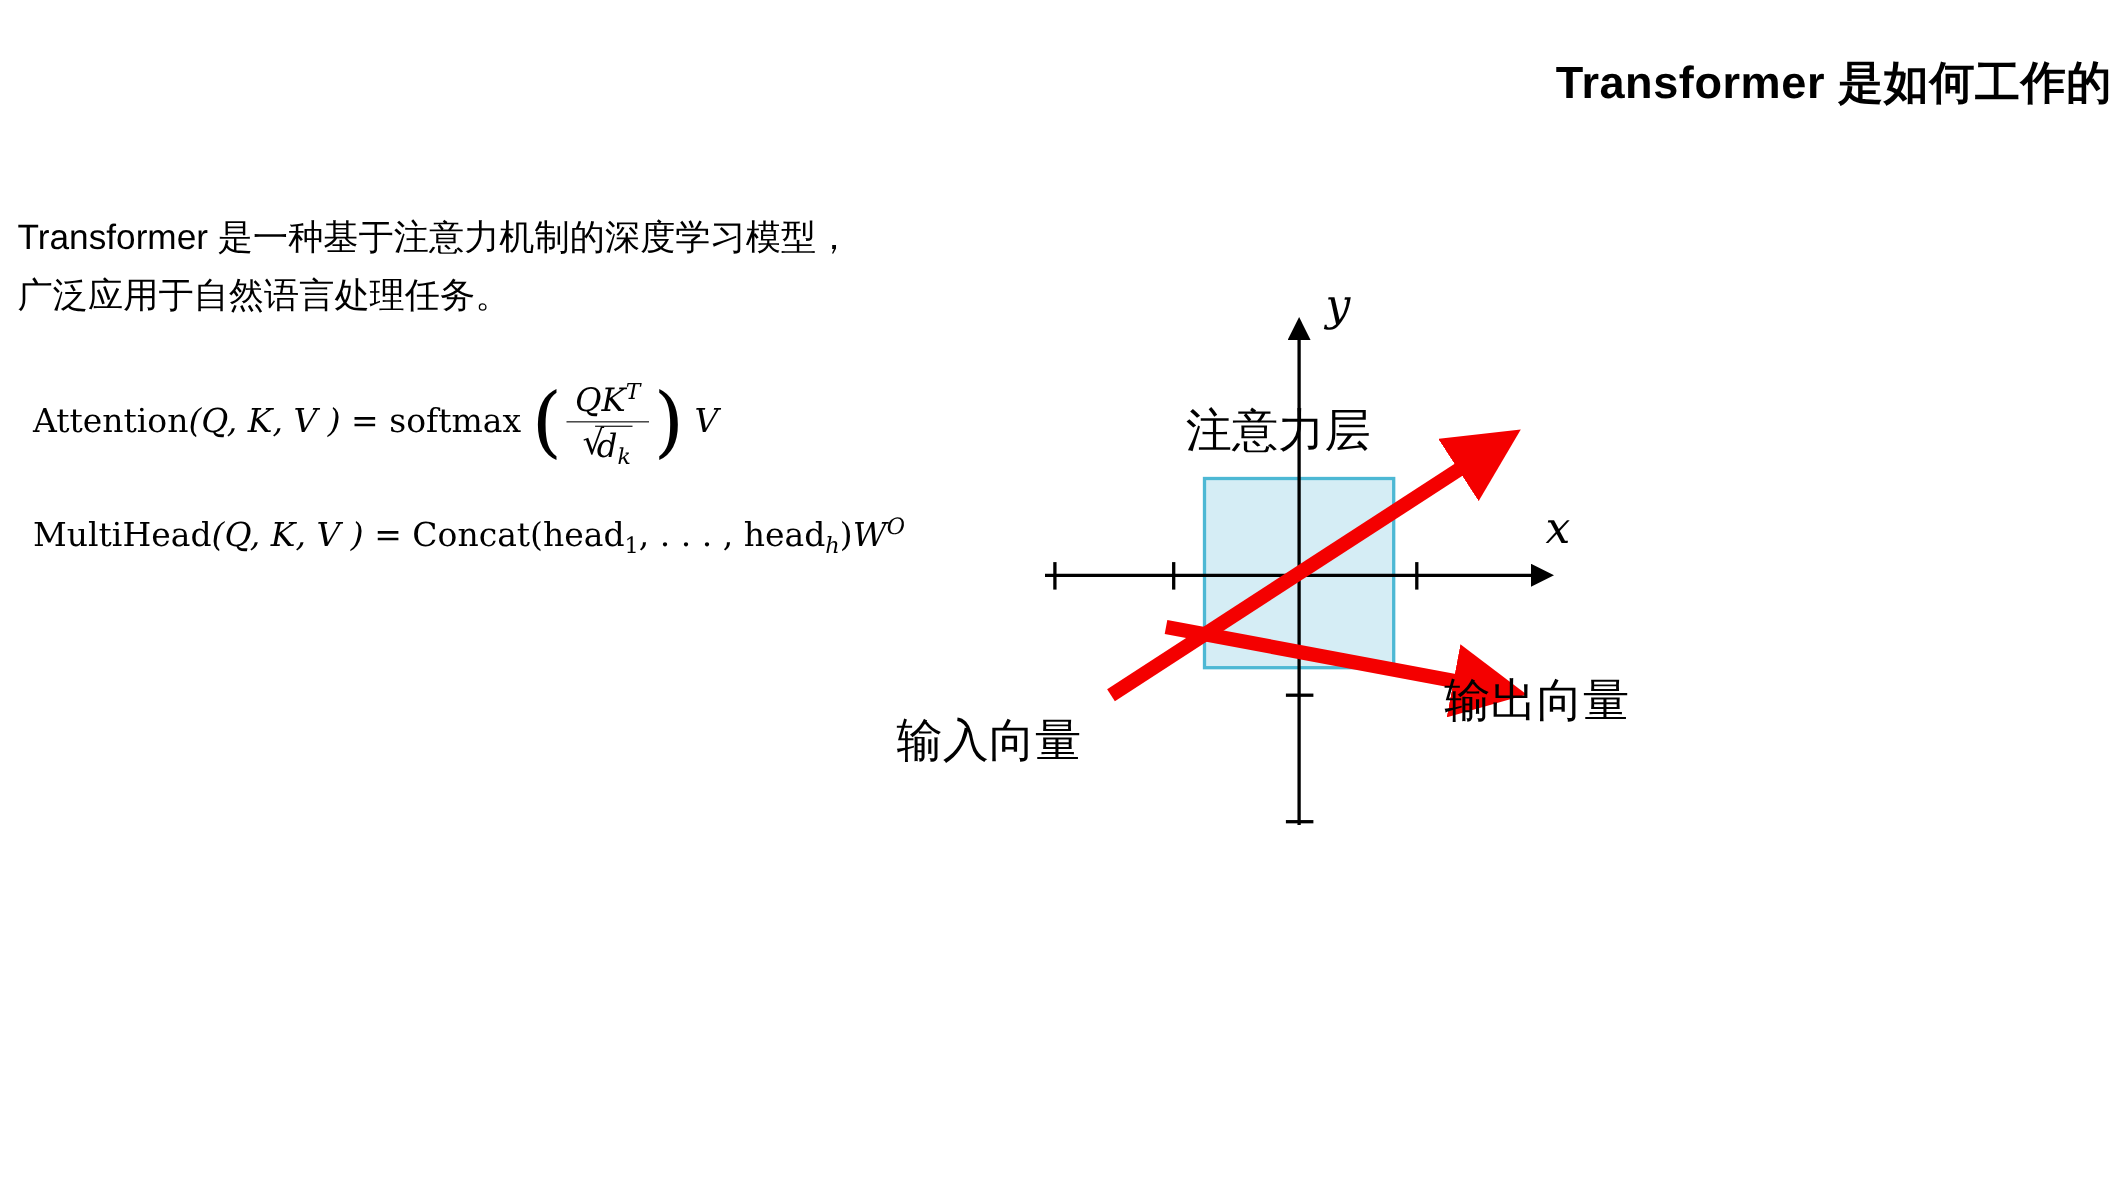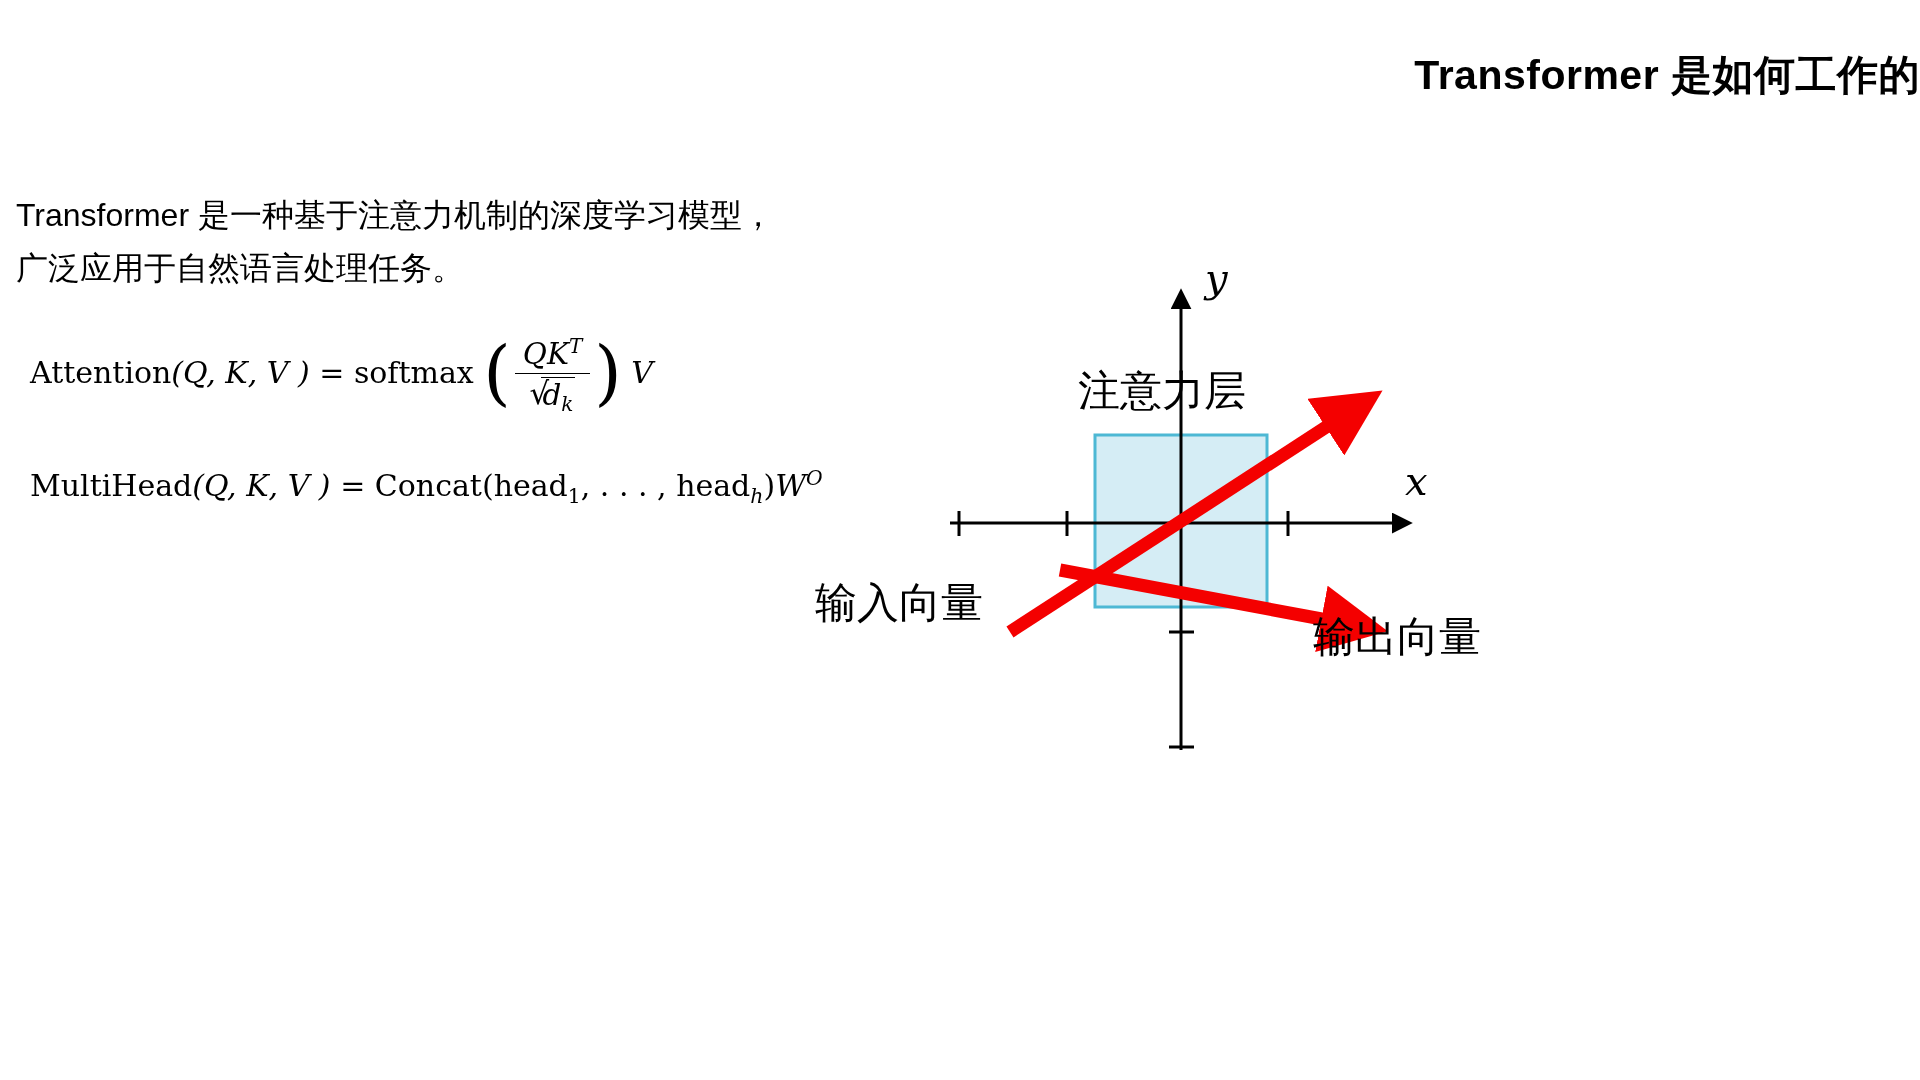--- a/index.html
+++ b/index.html
@@ -57,21 +57,21 @@
   }
   .sup {
     font-size: 0.68em;
     vertical-align: 0.55em;
     font-style: italic;
   }
   .frac {
     display: inline-block;
     vertical-align: middle;
     text-align: center;
-    margin: 4px 4px;
+    margin: 14px 4px;
   }
   .frac .num {
     display: block;
     padding: 0 8px 2px 8px;
     border-bottom: 1.6px solid #000;
     font-size: 0.98em;
   }
   .frac .den {
     display: block;
     padding: 3px 8px 0 8px;
@@ -118,21 +118,21 @@
     font-family: "DejaVu Serif", serif;
     white-space: nowrap;
   }
   #label-attention-layer {
     left: 1078px;
     top: 363px;
     font-size: 42px;
   }
   #label-input-vector {
     left: 815px;
-    top: 575px;
+    top: 645px;
     font-size: 42px;
     font-family: Liberation Serif, serif;
   }
   #label-output-vector {
     left: 1313px;
     top: 609px;
     font-size: 42px;
   }
   #label-axis-y {
     left: 1205px;

